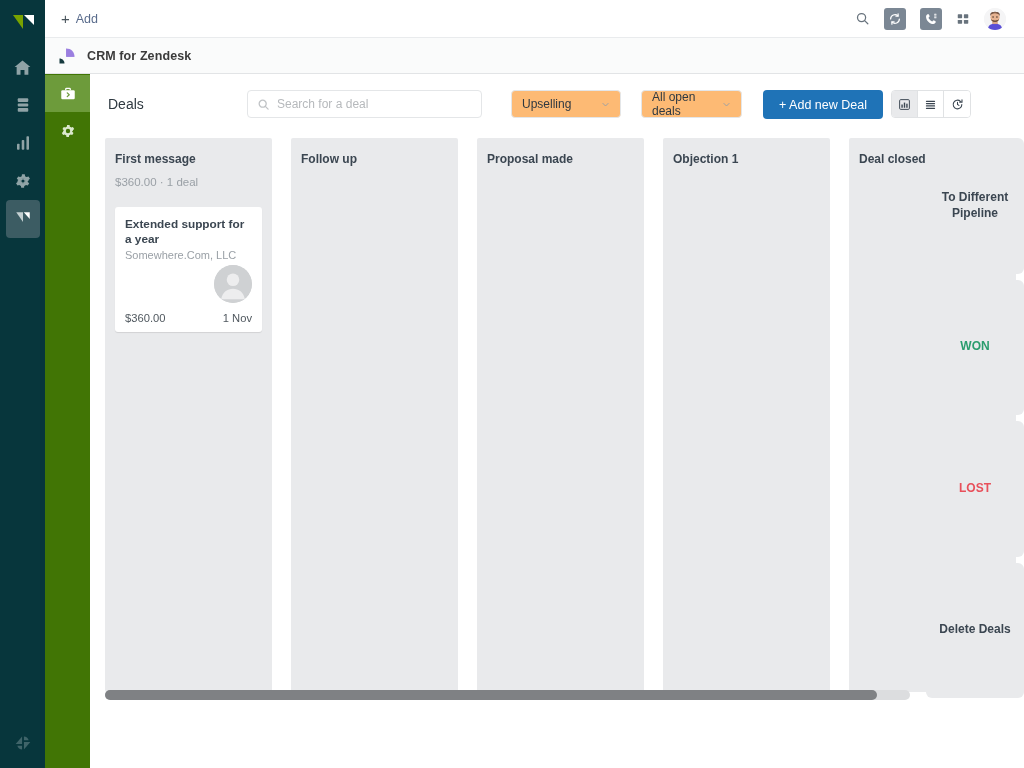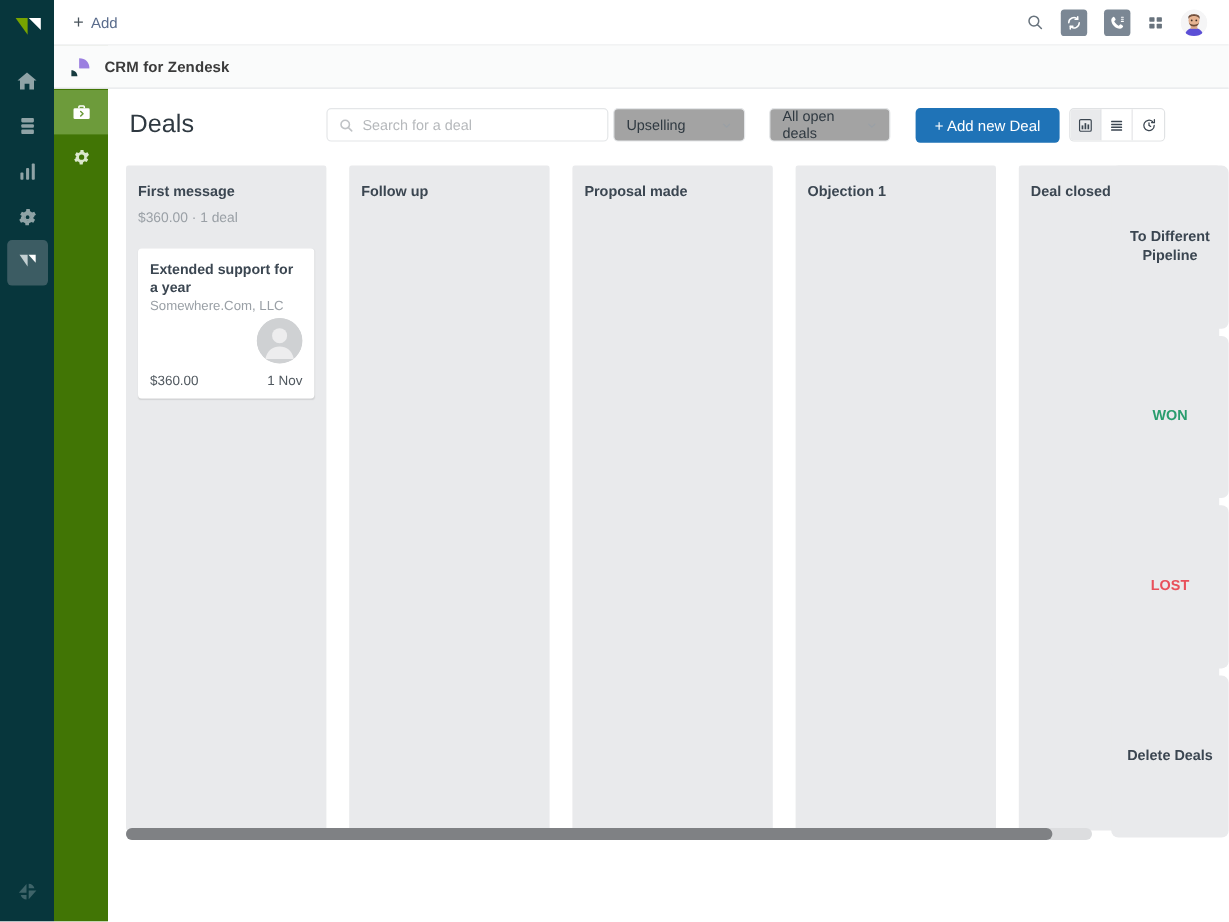--- a/index.html
+++ b/index.html
@@ -87,38 +87,38 @@
   .content {
     position: absolute; left: 90px; top: 74px;
     width: 934px; height: 694px; background: #ffffff;
   }
 
   .toolbar {
     position: relative; height: 60px; display: flex; align-items: center;
     padding-left: 18px; padding-right: 14px;
   }
   .page-title {
-    font-size: 21px; color: #2f3941; font-weight: normal;
+    font-size: 14px; color: #2f3941; font-weight: normal;
   }
   .search-wrap {
-    position: absolute; left: 182px; top: 16px;
+    position: absolute; left: 157px; top: 16px;
     width: 235px; height: 28px;
     border: 1px solid #e4e6e8; border-radius: 4px; background: #fff;
     display: flex; align-items: center; padding: 0 9px;
   }
   .search-input {
     border: none; outline: none; font-size: 12px; color: #2f3941;
     margin-left: 7px; width: 190px; font-family: "Liberation Sans", sans-serif;
     background: transparent;
   }
   .search-input::placeholder { color: #b6b9bc; }
 
   .select {
     height: 28px; border: 1px solid #e4e6e8; border-radius: 4px;
-    background: #a3a3a3; display: flex; align-items: center;
+    background: #fdba74; display: flex; align-items: center;
     justify-content: space-between; padding: 0 10px; cursor: pointer;
     font-size: 12px; color: #2f3941;
   }
   .select-upselling { position: absolute; left: 421px; top: 16px; width: 110px; }
   .select-open     { position: absolute; left: 551px; top: 16px; width: 101px; justify-content: flex-end; }
   .caret { width: 9px; height: 9px; margin-left: 8px; }
 
   .btn-add {
     position: absolute; left: 673px; top: 16px;
     width: 120px; height: 29px; border-radius: 4px;

